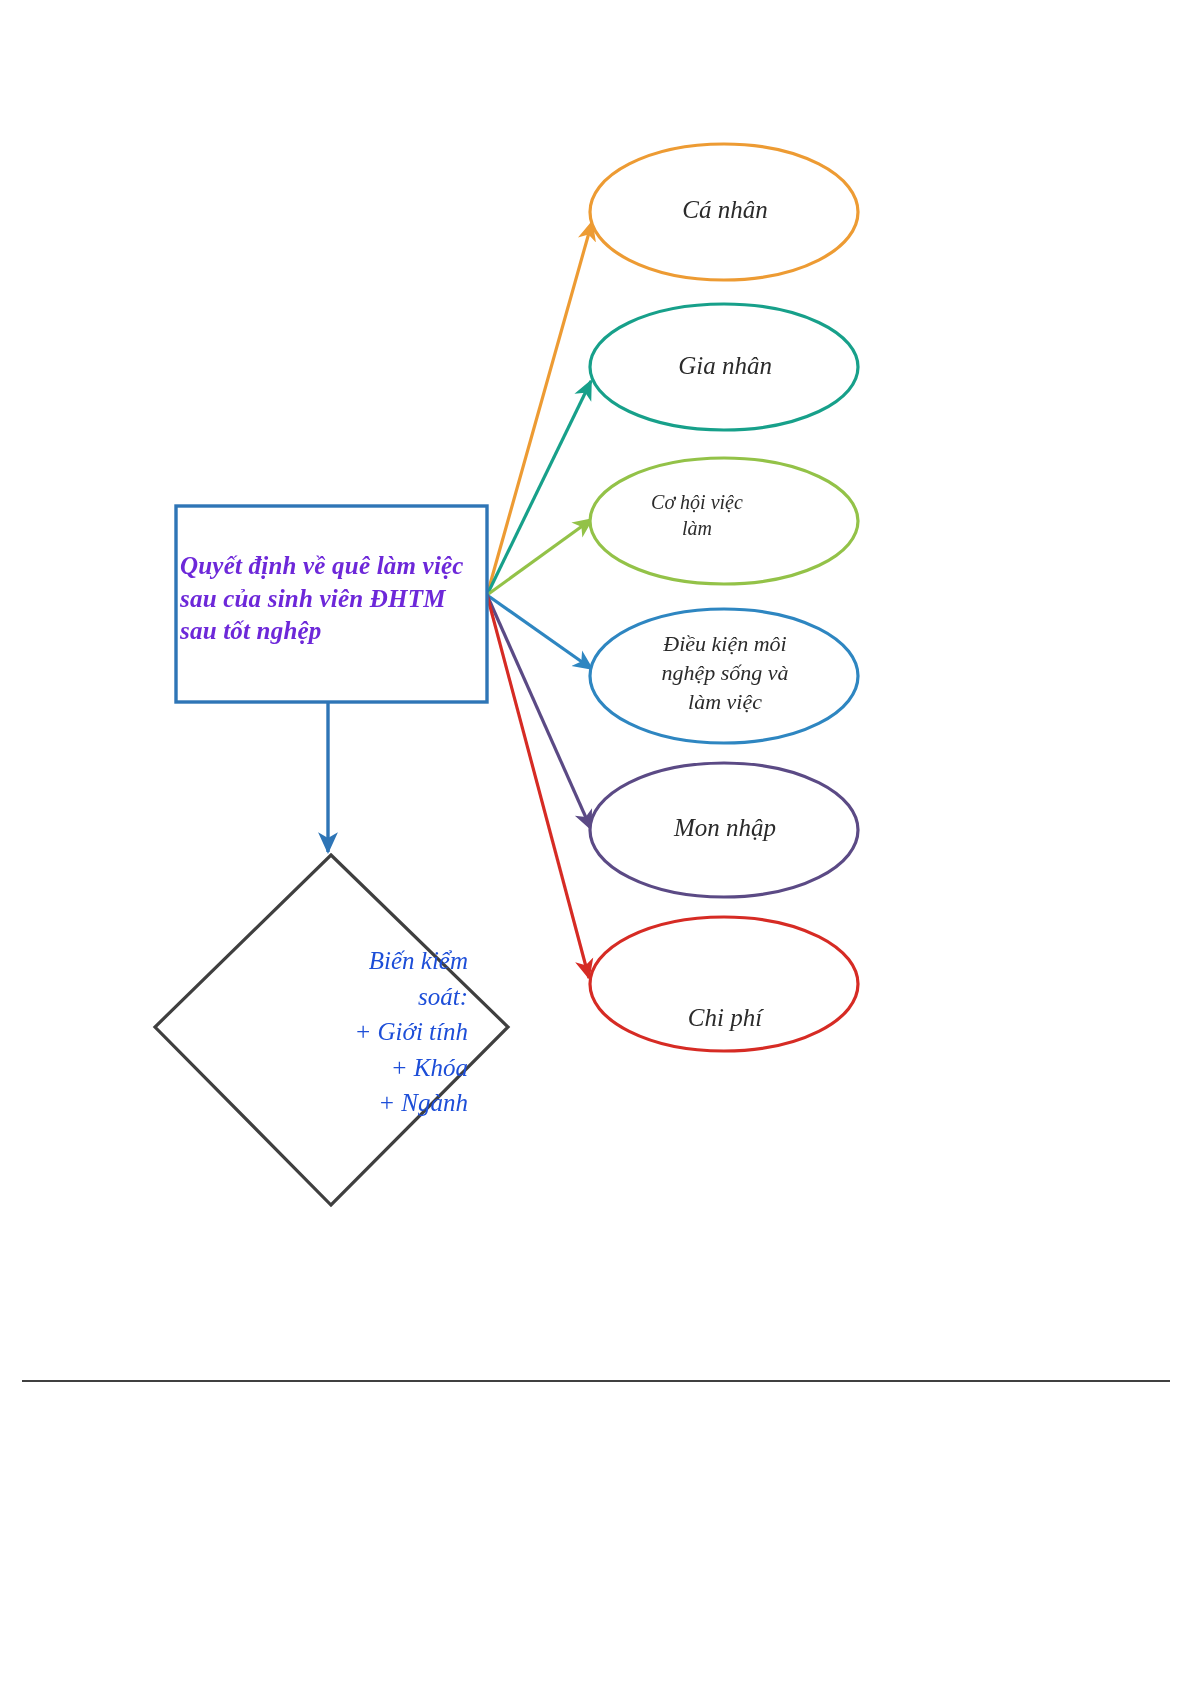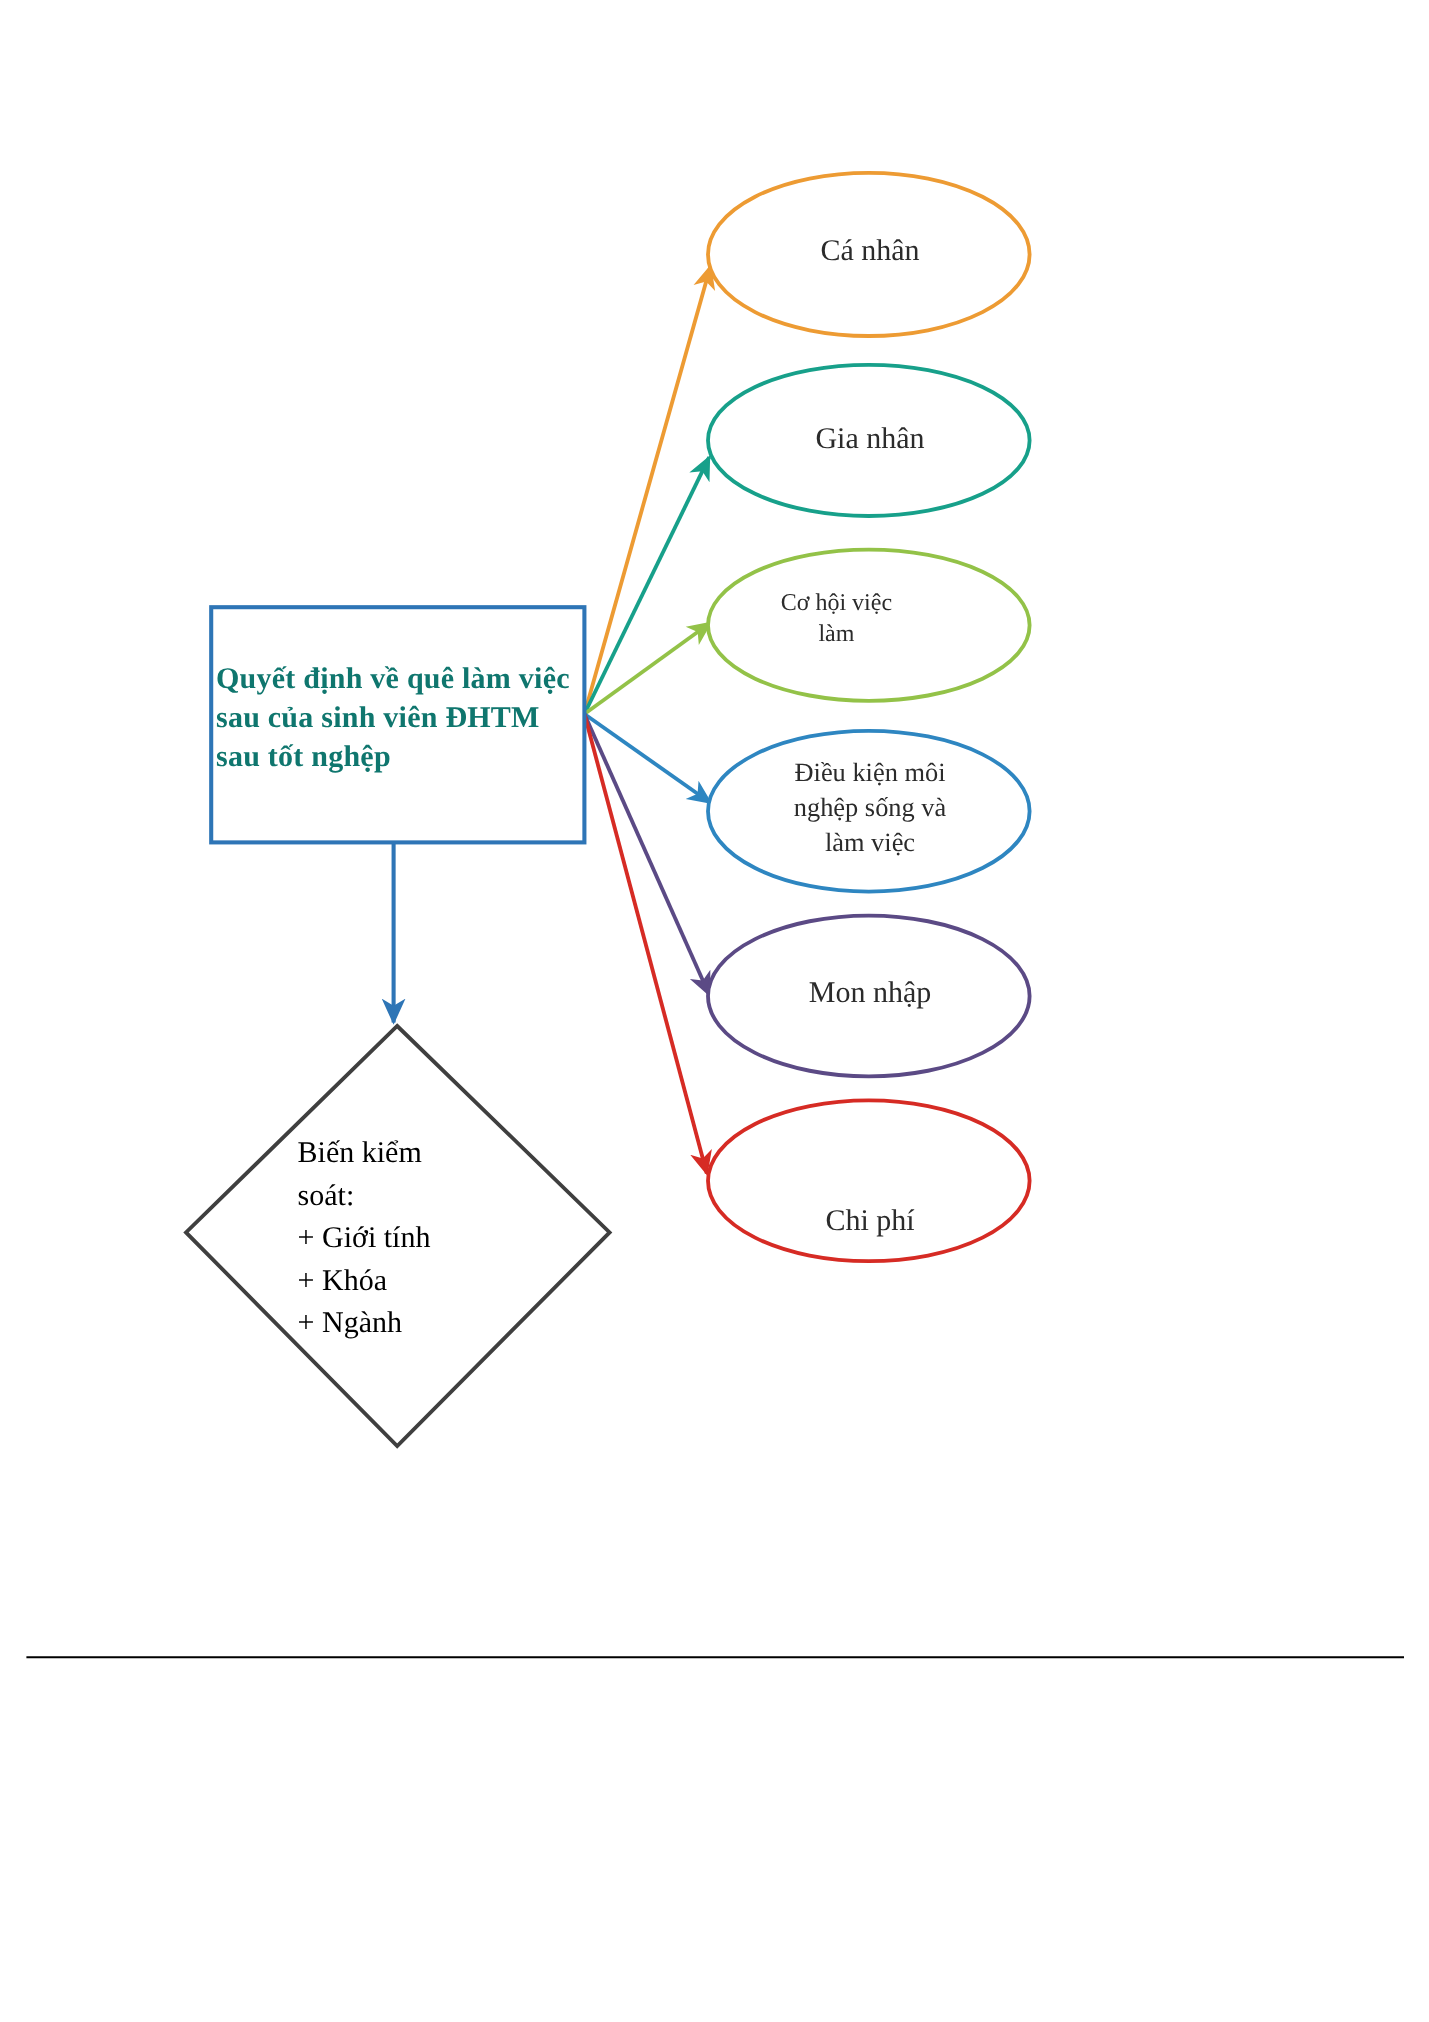--- a/index.html
+++ b/index.html
@@ -27,53 +27,54 @@
     height: 1685px;
   }
   .node-text {
     position: absolute;
     text-align: center;
     color: #262626;
     font-family: "Liberation Serif", "DejaVu Serif", serif;
     line-height: 1.26;
     pointer-events: none;
     white-space: pre-line;
+    font-style: italic;
   }
   
   #main-box-label {
     left: 180px;
     top: 550px;
     width: 300px;
     font-size: 25px;
     font-weight: bold;
-    color: #0f766e;
+    color: #6d28d9;
     text-align: left;
     line-height: 1.30;
     letter-spacing: 0.2px;
   }
   
   .ellipse-label {
     font-size: 25px;
     color: #2b2b2b;
   }
   #ellipse-label-0 { left: 600px; top: 194px; width: 250px; }
   #ellipse-label-1 { left: 600px; top: 350px; width: 250px; }
   #ellipse-label-2 { left: 582px; top: 489px; width: 230px; font-size: 20px; line-height: 1.30; }
   #ellipse-label-3 { left: 608px; top: 629px; width: 234px; font-size: 22px; line-height: 1.32; }
   #ellipse-label-4 { left: 600px; top: 812px; width: 250px; }
   #ellipse-label-5 { left: 600px; top: 1002px; width: 250px; }
   
   #diamond-label {
     left: 248px;
     top: 943px;
     width: 220px;
-    text-align: left;
+    text-align: right;
     font-size: 25px;
     line-height: 1.42;
-    color: #000000;
+    color: #1d4ed8;
   }
 </style>
 </head>
 <body>
 
 <div class="page">
 
   <svg id="diagram-svg" viewBox="0 0 1191 1685" xmlns="http://www.w3.org/2000/svg">
 
     <defs>

